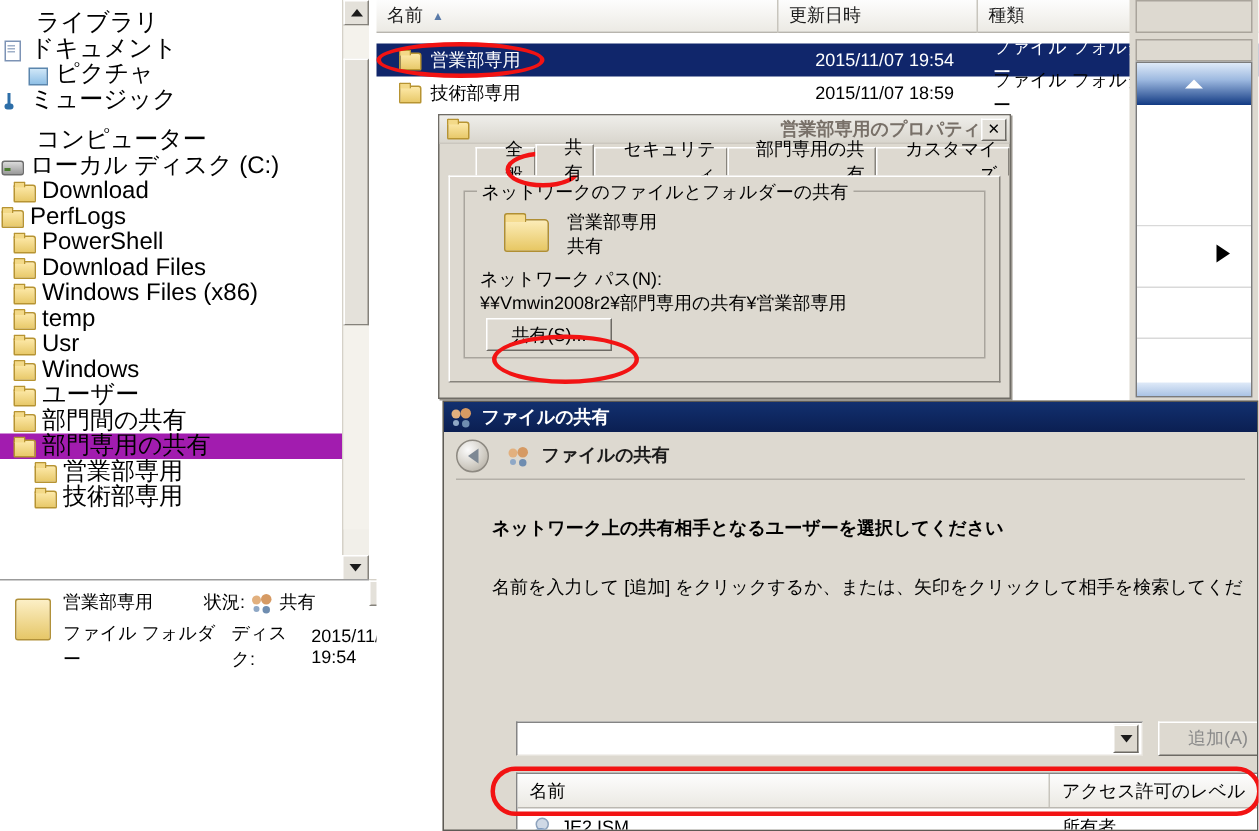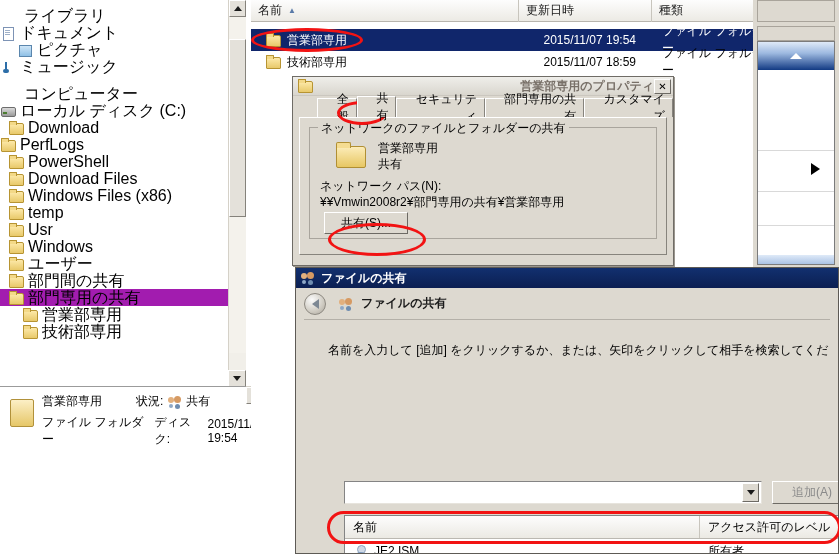--- a/index.html
+++ b/index.html
@@ -480,20 +480,21 @@
 
   <div class="wiz-nav">
     <div class="backbtn">
       <span style="width:0;height:0;border-top:5px solid transparent;border-bottom:5px solid transparent;border-right:7px solid #7d8894"></span>
     </div>
     <span class="ico-users" style="margin-left:12px"></span>
     <span style="margin-left:7px;font-size:12px;font-weight:bold;color:#1a1a1a">ファイルの共有</span>
   </div>
 
   <div class="wiz-body">
+    <div class="wiz-h">ネットワーク上の共有相手となるユーザーを選択してください</div>
     <div class="wiz-p">名前を入力して [追加] をクリックするか、または、矢印をクリックして相手を検索してくだ</div>
 
     <div class="combo">
       <input type="text" readonly="" style="border: none; outline: none; background: transparent; width: 390px; margin-left: 4px; font-family: inherit; font-size: 12px;" value="">
       <span class="combo-arrow">
         <span class="arrow down"></span>
       </span>
     </div>
 
     <div class="btn disabled addbtn">

